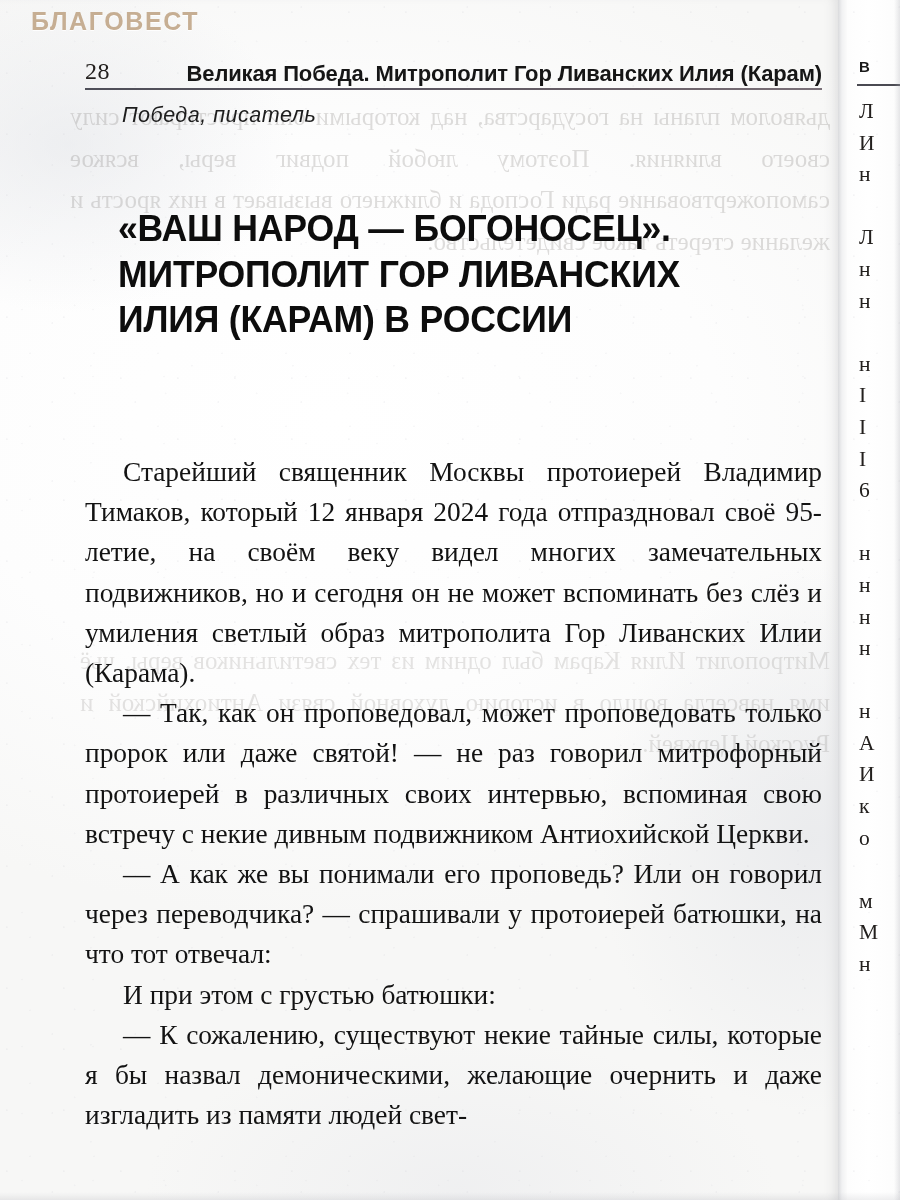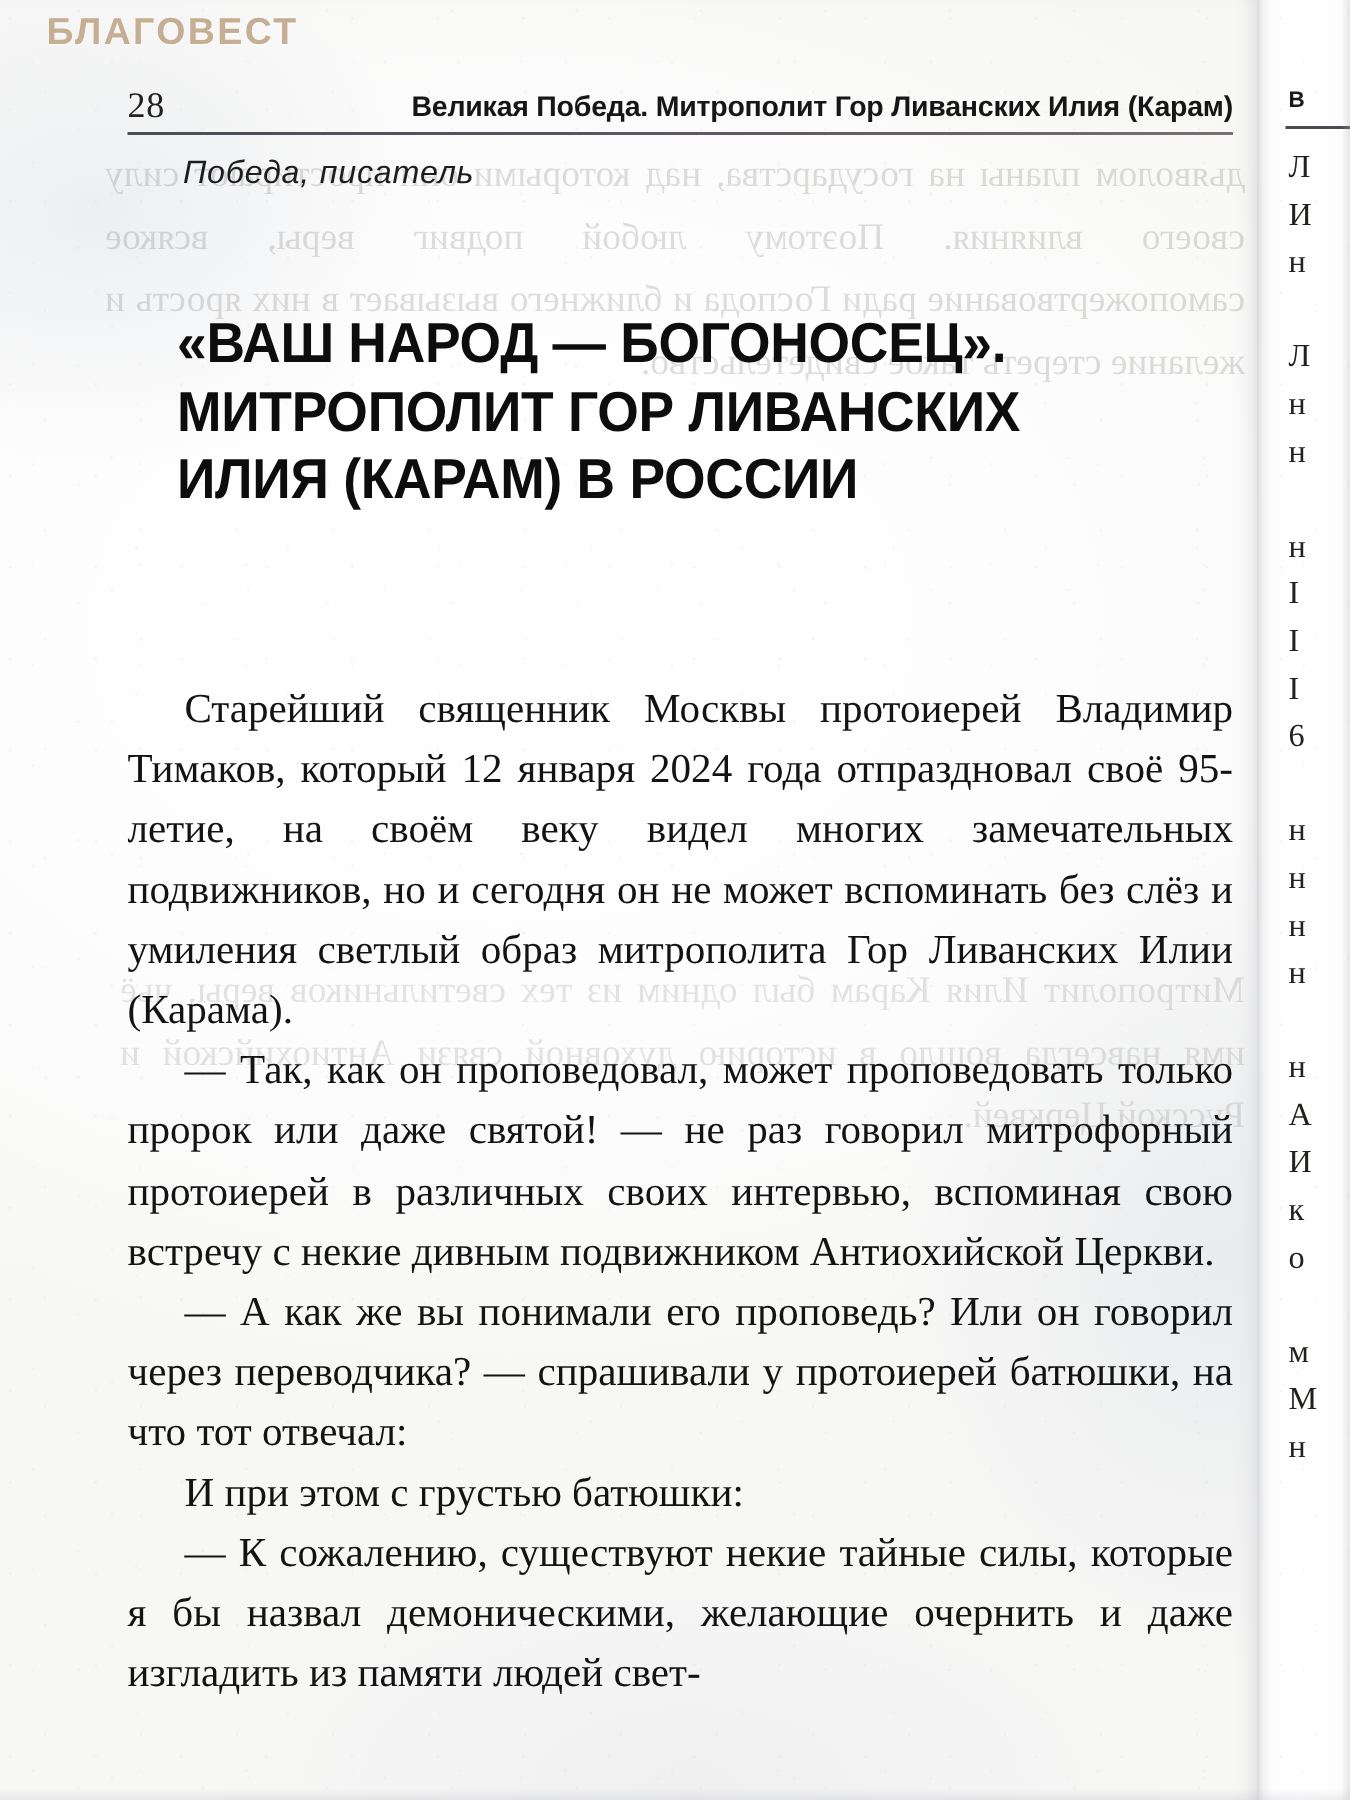--- a/index.html
+++ b/index.html
@@ -175,21 +175,21 @@
     font-size: 24px;
     color: #23201e;
     letter-spacing: 0.5px;
   }
   .runhead-title {
     position: absolute;
     right: 0;
     top: 3px;
     font-family: "Liberation Sans", sans-serif;
     font-weight: bold;
-    font-size: 19px;
+    font-size: 22px;
     letter-spacing: -0.15px;
     color: #161616;
     white-space: nowrap;
   }
   .runhead-rule {
     position: absolute;
     left: 85px;
     top: 88px;
     width: 737px;
     height: 2px;

